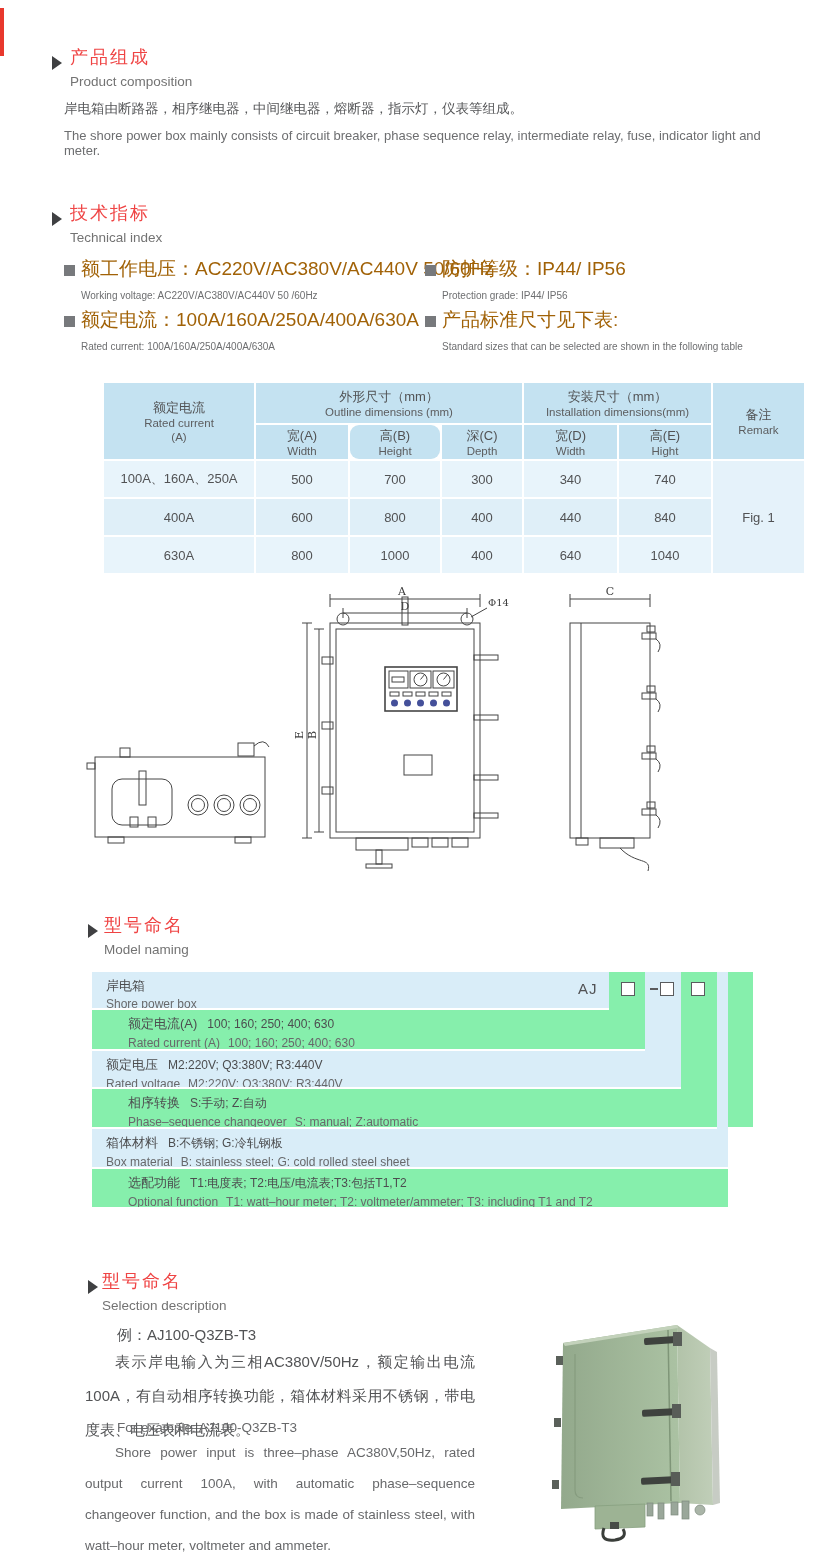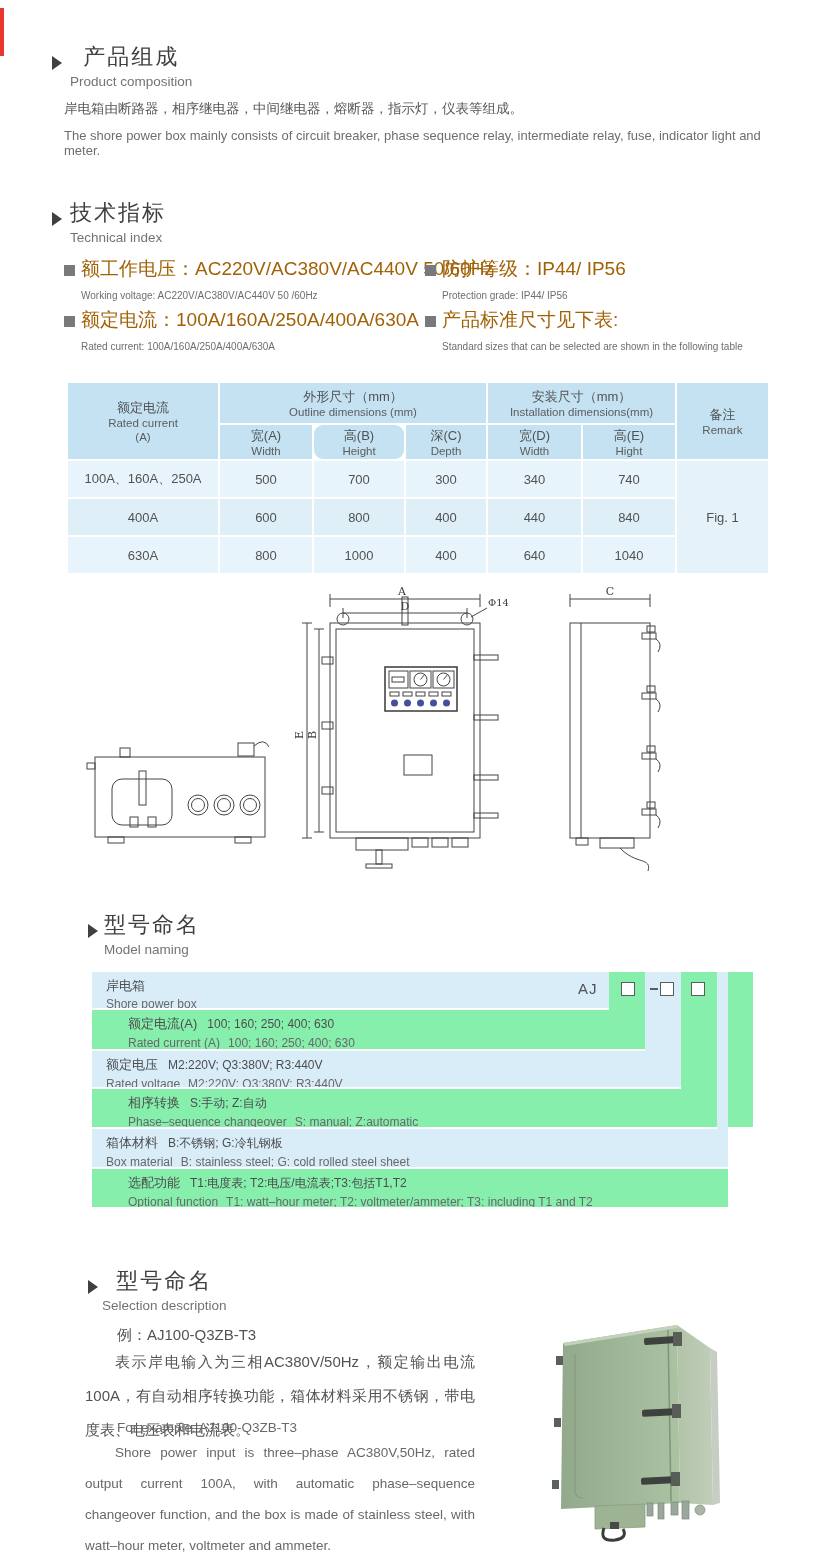--- a/index.html
+++ b/index.html
@@ -1,32 +1,32 @@
 <!DOCTYPE html>
 <html><head>
 <meta charset="utf-8">
 <style>
   html,body{margin:0;padding:0;background:#fff;}
   .page{position:relative;width:830px;height:1568px;background:#ffffff;overflow:hidden;
         font-family:"Liberation Sans","DejaVu Sans",sans-serif;color:#58585a;}
   .abs{position:absolute;}
   
   .marker{width:0;height:0;border-left:10px solid #3f4042;border-top:7px solid transparent;border-bottom:7px solid transparent;display:inline-block;}
-  .sec-title{font-size:22px;color:#404040;letter-spacing:2px;line-height:26px;text-align:center;}
+  .sec-title{font-size:18px;color:#ef4444;letter-spacing:2px;line-height:26px;}
   .sec-sub{font-size:13.5px;color:#737373;margin-top:4px;}
   .ptext-zh{font-size:13.5px;color:#555658;}
   .ptext-en{font-size:13px;color:#6d6e70;}
   
   .sq{display:inline-block;width:11px;height:11px;background:#77797c;margin-right:6px;vertical-align:-1px;}
   .spec-zh{font-size:19px;color:#a16207;white-space:nowrap;}
   .spec-en{font-size:10px;color:#6d6e70;margin:8px 0 0 17px;}
   .just{text-align:justify;}
   
   .dimtable{display:grid;grid-template-columns:150px 92px 90px 80px 93px 92px 1fr;
-            grid-template-rows:40px 34px 36px 36px 36px;gap:2px;background:#fff;width:700px;}
+            grid-template-rows:40px 34px 36px 36px 36px;gap:2px;background:#fff;width:700px;margin-left:36px;}
   .cell{display:flex;flex-direction:column;align-items:center;justify-content:center;text-align:center;}
   .th{background:#c4e2f1;color:#515254;}
   .td{background:#e8f4fb;color:#515254;font-size:13px;}
   .td.alt{background:#dfeff8;}
   .td.remark{background:#e5f2fa;}
   .th .zh{font-size:13px;line-height:17px;}
   .th .en{font-size:11.5px;line-height:14px;color:#5c5d5f;}
   
   .mrow{position:absolute;box-sizing:border-box;padding:4px 0 0 14px;overflow:hidden;}
   .mblue{background:#d9edf8;}

